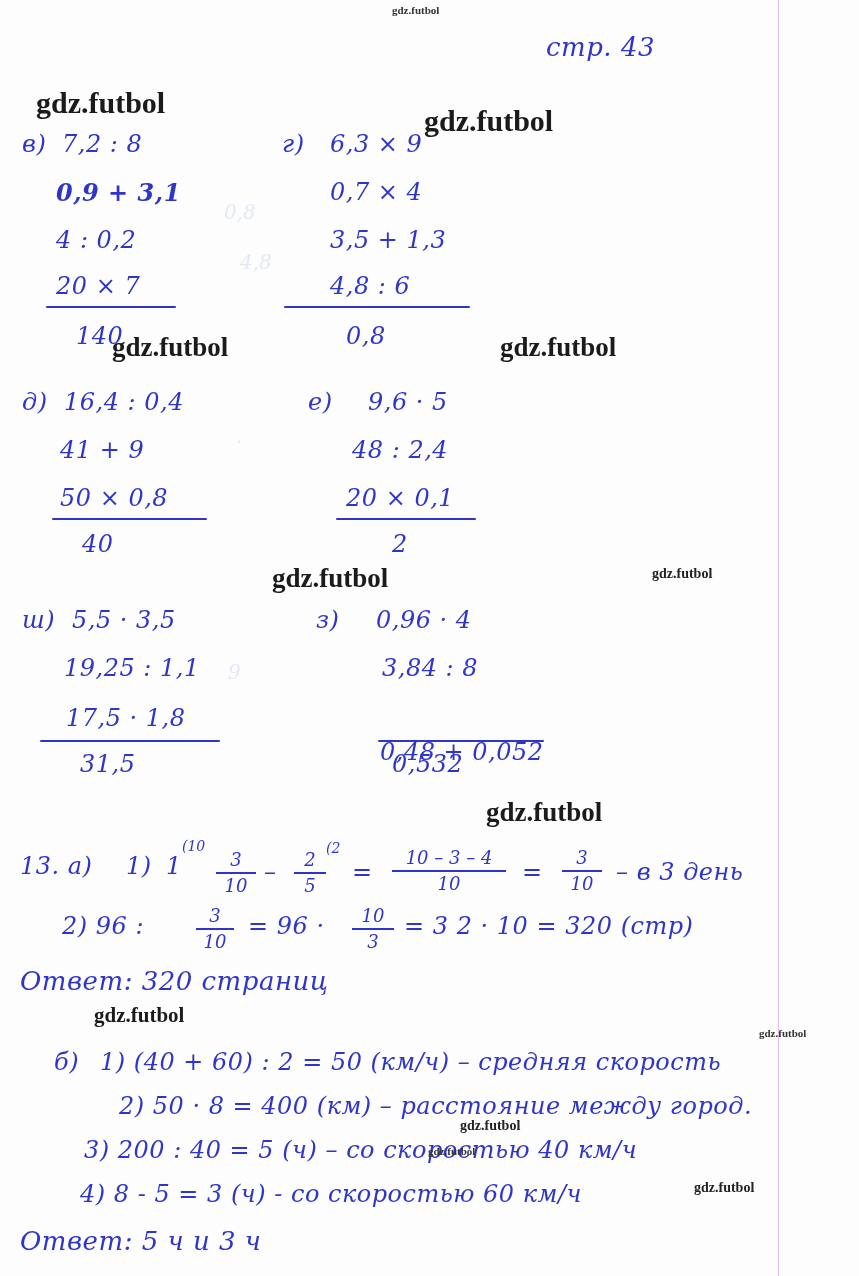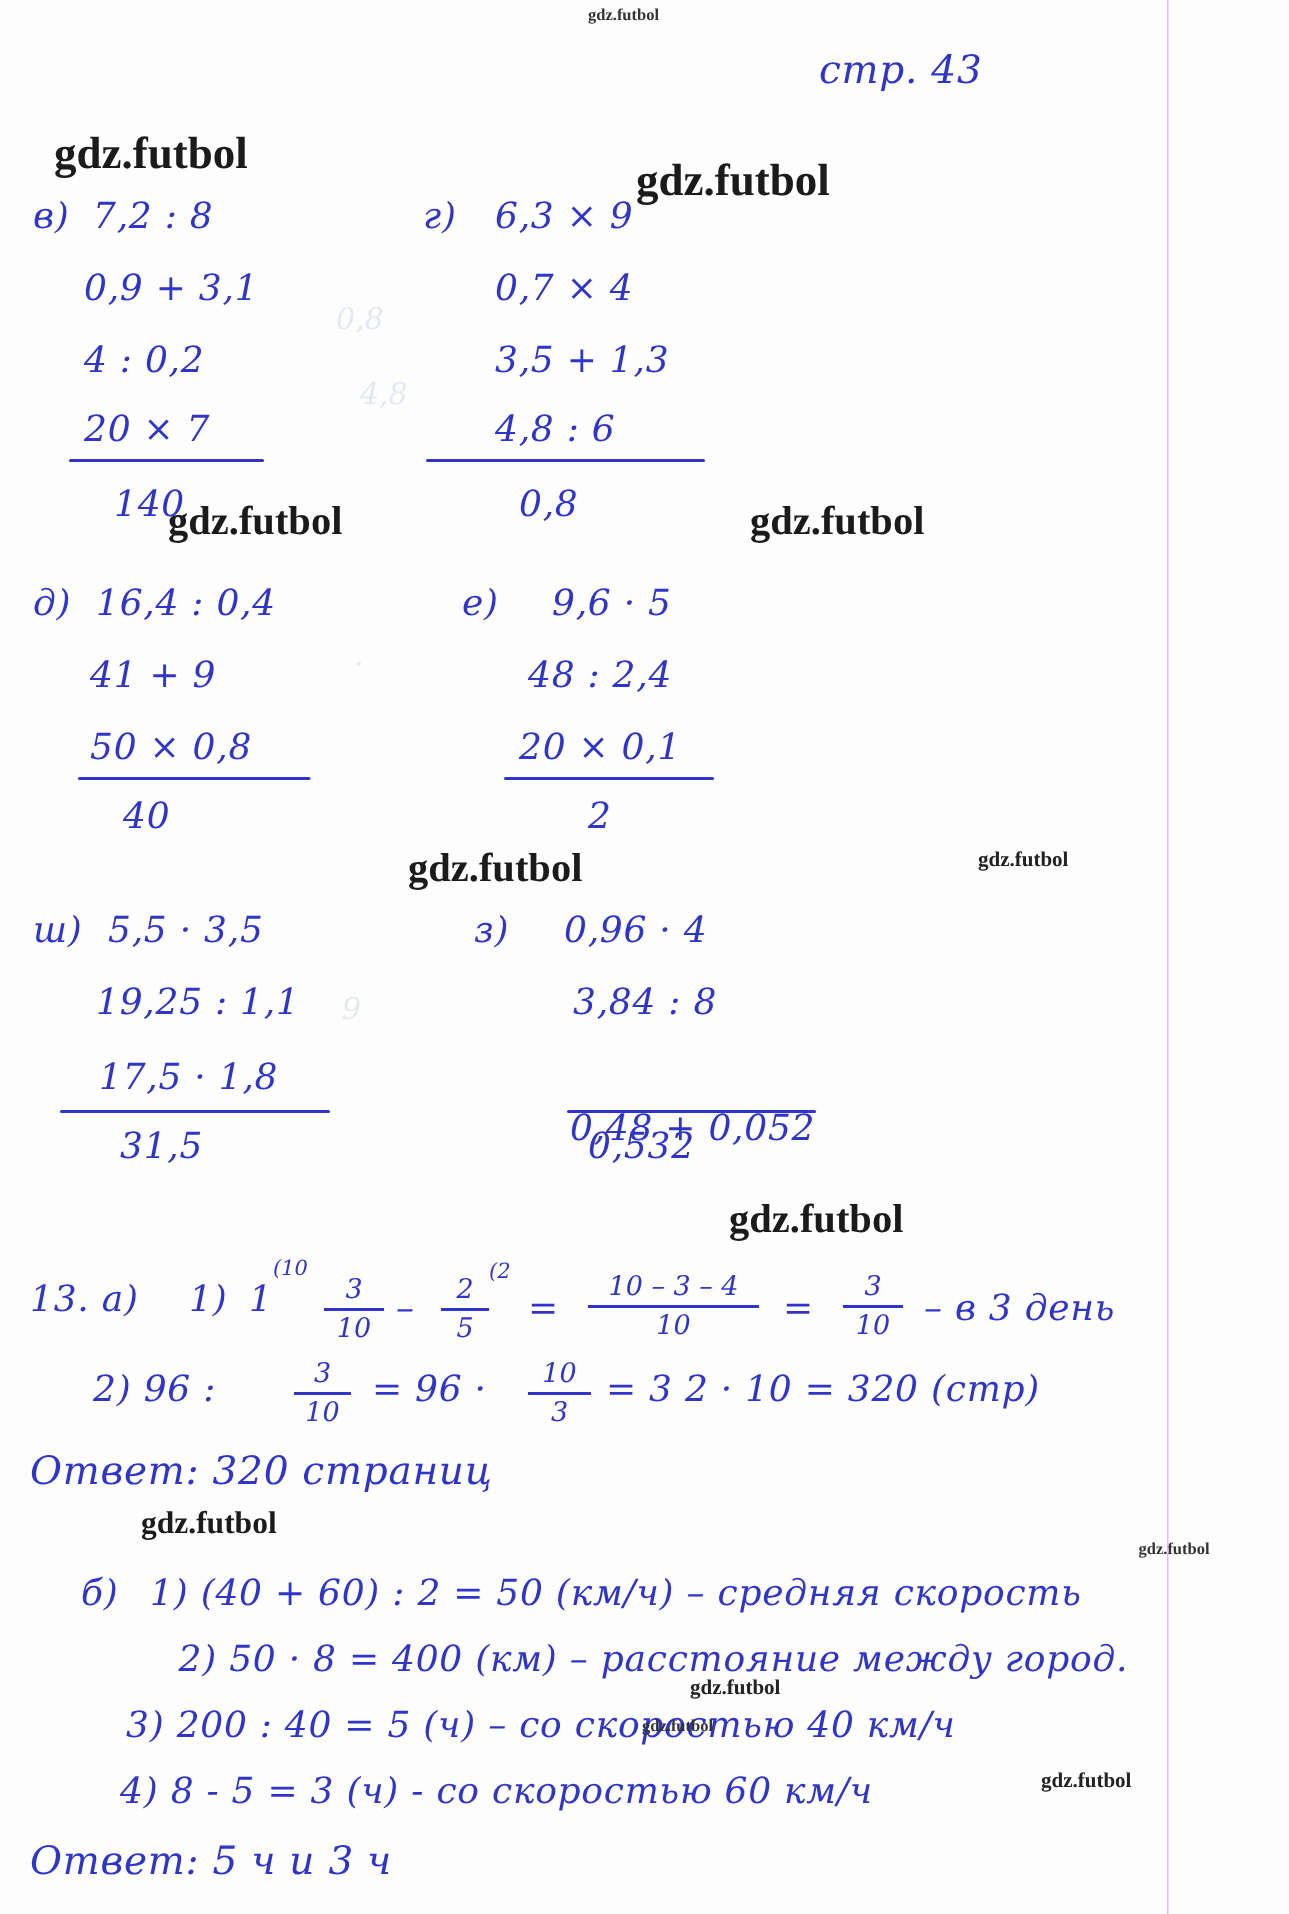--- a/index.html
+++ b/index.html
@@ -90,21 +90,21 @@
 <body>
 
 <div id="page">
 
   <div class="margin-line" style="left:778px;"></div>
 
   <div class="hand xl" style="left:546px; top:32px;">стр. 43</div>
 
   <div class="hand lg" style="left:22px; top:130px;">в)</div>
   <div class="hand lg" style="left:62px; top:130px;">7,2 : 8</div>
-  <div class="hand lg" style="left:56px; top:178px;">0,9 + 3,1</div>
+  <div class="hand lg" style="left:56px; top:178px;font-weight:bold;">0,9 + 3,1</div>
   <div class="hand lg" style="left:56px; top:226px;">4 : 0,2</div>
   <div class="hand lg" style="left:56px; top:272px;">20 × 7</div>
   <div class="rule" style="left:46px; top:306px; width:130px;"></div>
   <div class="hand lg" style="left:76px; top:322px;">140</div>
 
   <div class="hand lg" style="left:282px; top:130px;">г)</div>
   <div class="hand lg" style="left:330px; top:130px;">6,3 × 9</div>
   <div class="hand lg" style="left:330px; top:178px;">0,7 × 4</div>
   <div class="hand lg" style="left:330px; top:226px;">3,5 + 1,3</div>
   <div class="hand lg" style="left:330px; top:272px;">4,8 : 6</div>

